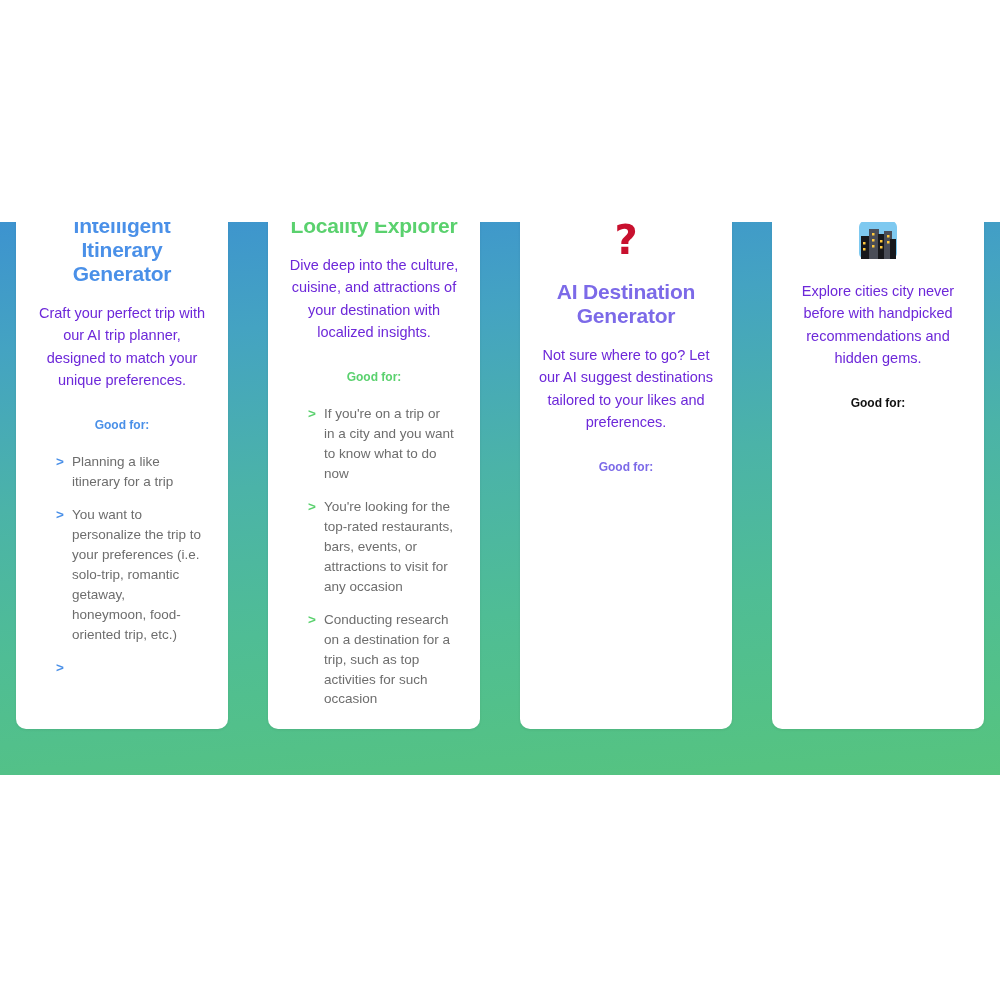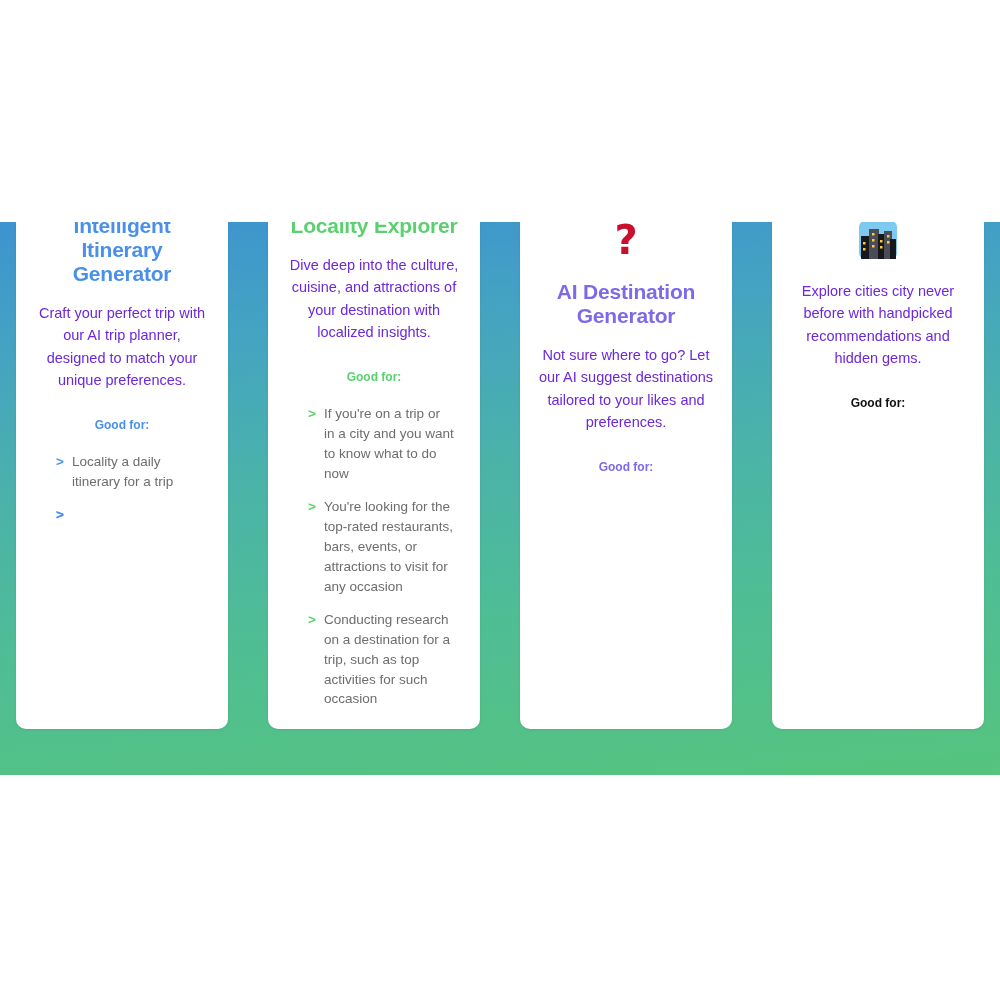--- a/index.html
+++ b/index.html
@@ -156,24 +156,25 @@
       <div class="card-grid">
 
         <div class="card accent-blue no-icon">
 
           <h2 class="card-title">Intelligent Itinerary Generator</h2>
           <p class="card-desc">Craft your perfect trip with our AI trip planner, designed to match your unique preferences.</p>
           <div class="good-for">Good for:</div>
           <ul class="bullets">
             <li>
               <span class="arrow">&gt;</span>
-              <span>Locality a daily itinerary for a trip</span>
-            </li>
-            <li>
-              <span class="arrow">&gt;</span>
+              <span>Planning a like itinerary for a trip</span>
+            </li>
+            <li>
+              <span class="arrow">&gt;</span>
+              <span>You want to personalize the trip to your preferences (i.e. solo-trip, romantic getaway, honeymoon, food-oriented trip, etc.)</span>
             </li>
             <li>
               <span class="arrow">&gt;</span>
             </li>
           </ul>
         </div>
 
         <div class="card accent-green no-icon">
 
           <h2 class="card-title">Locality Explorer</h2>

